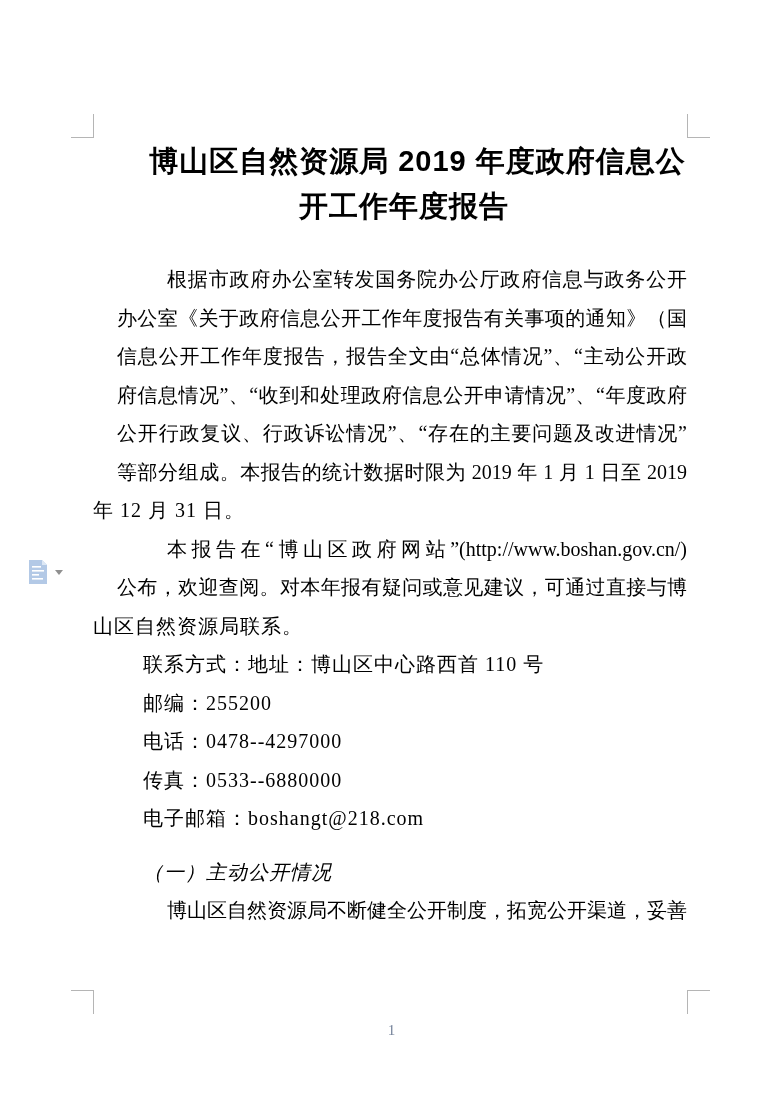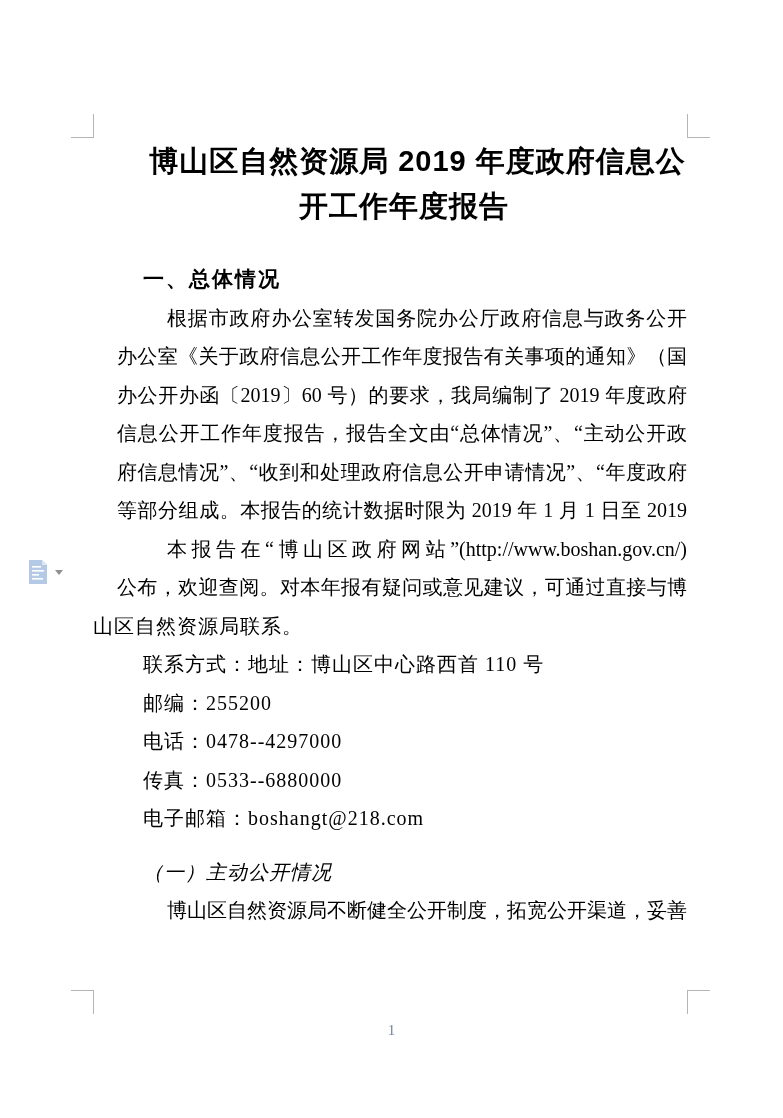--- a/index.html
+++ b/index.html
@@ -80,28 +80,28 @@
   <div class="mark tr"></div>
   <div class="mark bl"></div>
   <div class="mark br"></div>
 
   <div class="title-block">
     <div class="title-line-1">博山区自然资源局 2019 年度政府信息公</div>
     <div class="title-line-2">开工作年度报告</div>
   </div>
 
   <div class="body-block">
-    <div class="line h1 ind">一、总体情况</div>
 
     <div class="line fill ind">根据市政府办公室转发国务院办公厅政府信息与政务公开</div>
     <div class="line fill">办公室《关于政府信息公开工作年度报告有关事项的通知》（国</div>
-    <div class="line fill">办公开办函〔2019〕60 号）的要求，我局编制了 2019 年度政府</div>
     <div class="line fill">信息公开工作年度报告，报告全文由“总体情况”、“主动公开政</div>
     <div class="line fill">府信息情况”、“收到和处理政府信息公开申请情况”、“年度政府</div>
+    <div class="line fill">公开行政复议、行政诉讼情况”、“存在的主要问题及改进情况”</div>
     <div class="line fill">等部分组成。本报告的统计数据时限为 2019 年 1 月 1 日至 2019</div>
+    <div class="line short">年 12 月 31 日。</div>
 
     <div class="line fill ind"><span>本报告在“博山区政府网站”(http://</span><span class="wavy">www.boshan.gov.cn</span><span>/)</span></div>
     <div class="line fill">公布，欢迎查阅。对本年报有疑问或意见建议，可通过直接与博</div>
     <div class="line short">山区自然资源局联系。</div>
 
     <div class="line short ind">联系方式：地址：博山区中心路西首 110 号</div>
     <div class="line short ind">邮编：255200</div>
     <div class="line short ind">电话：0478--4297000</div>
     <div class="line short ind">传真：0533--6880000</div>
     <div class="line short ind"><span>电子邮箱：</span><span class="wavy">boshangt@218</span><span>.com</span></div>

